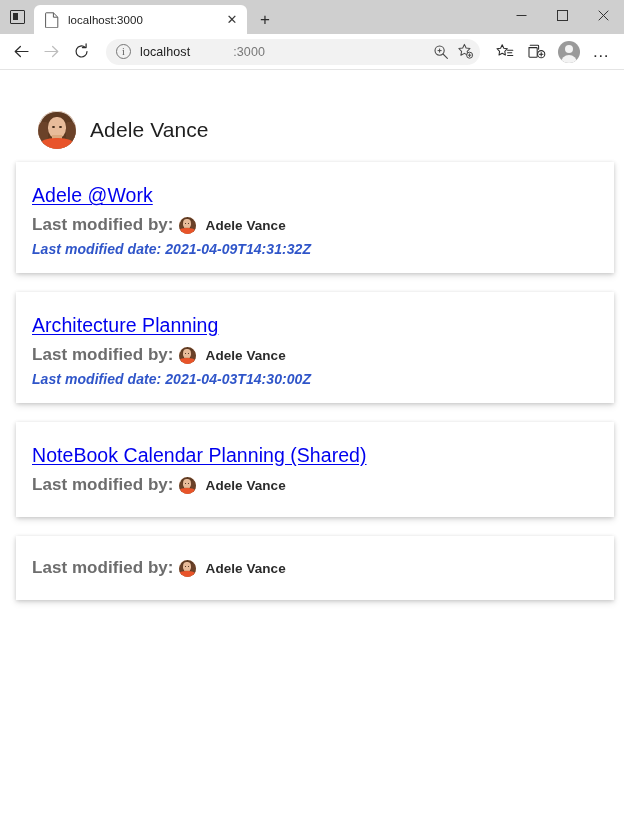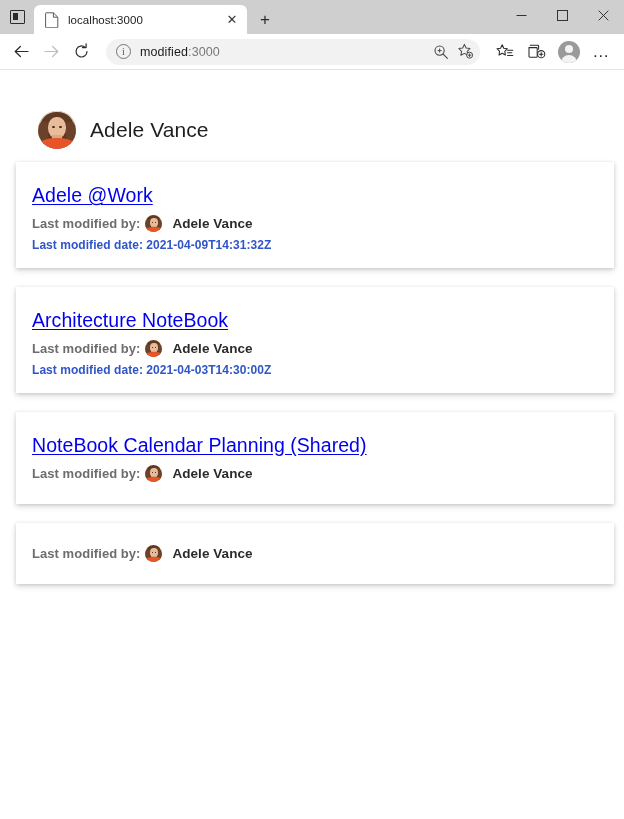--- a/index.html
+++ b/index.html
@@ -180,21 +180,21 @@
   }
 
   .url-text {
     font-size: 12.5px;
     color: #1b1b1b;
     white-space: nowrap;
     overflow: hidden;
     flex: 1 1 auto;
     letter-spacing: 0.1px;
   }
-  .url-text .url-suffix { color: #787878; }
+  .url-text .url-suffix { color: #787878; padding-left: 43px; }
 
   .addr-icon-btn {
     width: 24px; height: 24px;
     display: flex;
     align-items: center;
     justify-content: center;
     flex: 0 0 24px;
     color: #4a4a4a;
   }
 
@@ -296,21 +296,21 @@
     cursor: pointer;
   }
 
   .card-meta {
     display: flex;
     align-items: center;
     margin-bottom: 6px;
   }
 
   .meta-label {
-    font-size: 13px;
+    font-size: 17px;
     font-weight: bold;
     color: #6d6d6d;
     margin-right: 5px;
     letter-spacing: 0.05px;
   }
 
   .meta-avatar {
     width: 17px; height: 17px;
     border-radius: 50%;
     overflow: hidden;
@@ -320,24 +320,25 @@
   }
 
   .meta-user {
     font-size: 13.5px;
     font-weight: bold;
     color: #2b2b2b;
     letter-spacing: 0.05px;
   }
 
   .card-date {
-    font-size: 12px;
+    font-size: 14px;
     font-weight: bold;
     color: #2f55c9;
     letter-spacing: 0.05px;
+    font-style: italic;
   }
 
   
   .av-photo { position: absolute; inset: 0; background: #c8703c; overflow: hidden; }
   .av-photo .bg     { position: absolute; inset: 0; background: linear-gradient(160deg,#e8e2dc 0%,#cfc6bd 55%,#8d6a4e 100%); }
   .av-photo .hair   { position: absolute; left: 6%; top: 2%; width: 88%; height: 86%;
                       background: #5e3a22; border-radius: 48% 48% 42% 42%; }
   .av-photo .hair2  { position: absolute; left: 0%; top: 30%; width: 26%; height: 62%;
                       background: #6b4229; border-radius: 40% 20% 40% 50%; }
   .av-photo .hair3  { position: absolute; right: 0%; top: 28%; width: 26%; height: 64%;
@@ -413,21 +414,21 @@
 
     <div class="nav-btn">
       <svg width="17" height="17" viewBox="0 0 17 17">
         <path d="M14 8.5 a5.5 5.5 0 1 1 -1.9 -4.2" fill="none" stroke="currentColor" stroke-width="1.2" stroke-linecap="round"></path>
         <path d="M13.1 0.9 L13.1 4.6 L9.4 4.6" fill="none" stroke="currentColor" stroke-width="1.2" stroke-linecap="round" stroke-linejoin="round"></path>
       </svg>
     </div>
 
     <div class="address-bar">
       <span class="info-icon">i</span>
-      <span class="url-text"><span>modified</span><span class="url-suffix">:3000</span></span>
+      <span class="url-text"><span>localhost</span><span class="url-suffix">:3000</span></span>
       <span class="addr-icon-btn">
         <svg width="16" height="16" viewBox="0 0 16 16">
           <circle cx="6.6" cy="6.6" r="4.6" fill="none" stroke="currentColor" stroke-width="1.1"></circle>
           <path d="M10 10 L14.4 14.4" stroke="currentColor" stroke-width="1.1" stroke-linecap="round"></path>
           <path d="M4.6 6.6 h4 M6.6 4.6 v4" stroke="currentColor" stroke-width="1"></path>
         </svg>
       </span>
       <span class="addr-icon-btn">
         <svg width="17" height="17" viewBox="0 0 17 17">
           <path d="M7.4 1.4 L9.1 5 L13 5.5 L10.2 8.3 L10.9 12.2 L7.4 10.4 L3.9 12.2 L4.6 8.3 L1.8 5.5 L5.7 5 Z" fill="none" stroke="currentColor" stroke-width="1.05" stroke-linejoin="round"></path>
@@ -499,21 +500,21 @@
                 <span class="neck"></span>
                 <span class="shirt"></span>
               </span>
           </span>
           <span class="meta-user">Adele Vance</span>
         </div>
         <div class="card-date">Last modified date: 2021-04-09T14:31:32Z</div>
       </div>
 
       <div class="card">
-        <div class="card-title">Architecture NoteBook</div>
+        <div class="card-title">Architecture Planning</div>
         <div class="card-meta">
           <span class="meta-label">Last modified by:</span>
           <span class="meta-avatar">
             <span class="av-photo">
                 <span class="bg"></span>
                 <span class="hair"></span>
                 <span class="hair2"></span>
                 <span class="hair3"></span>
                 <span class="face"></span>
                 <span class="eyeL"></span>

